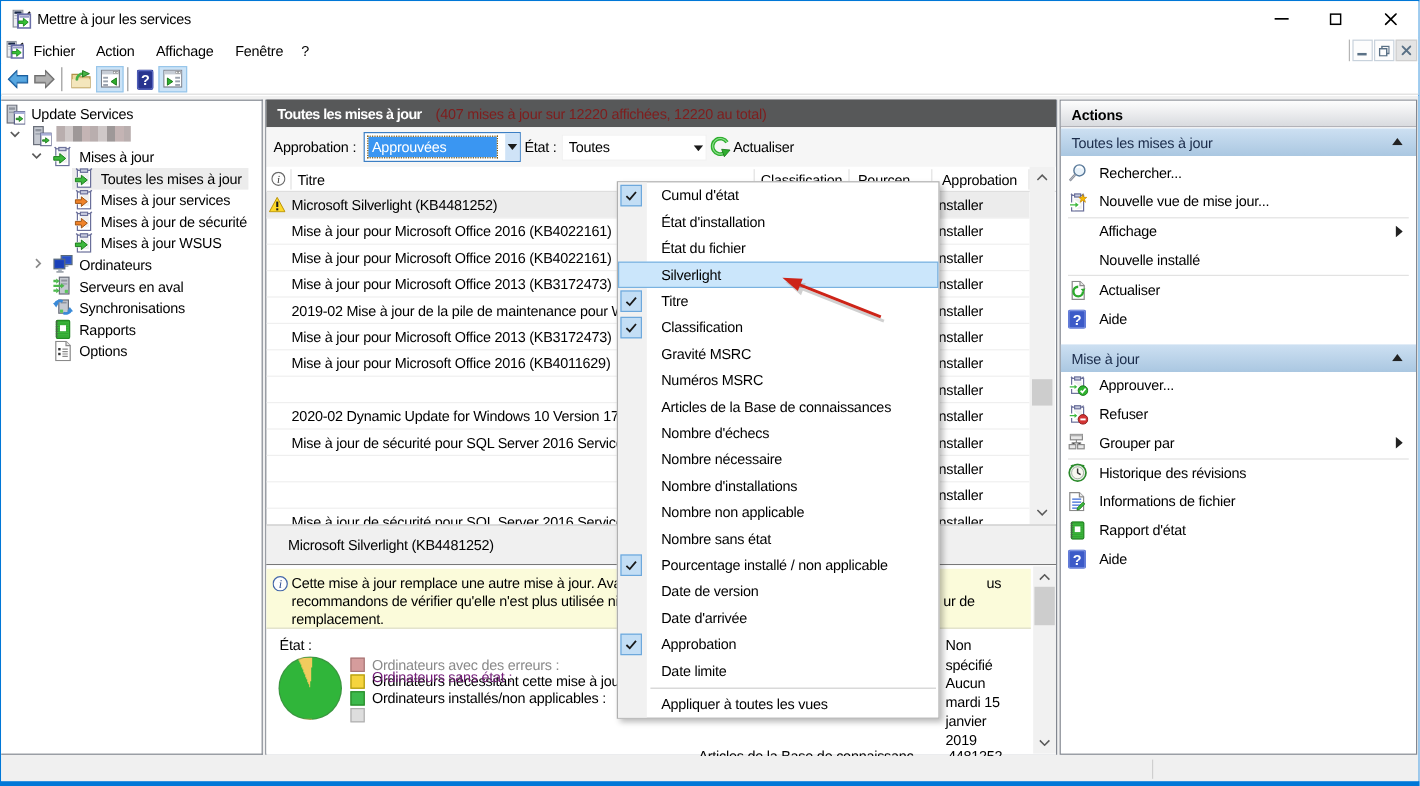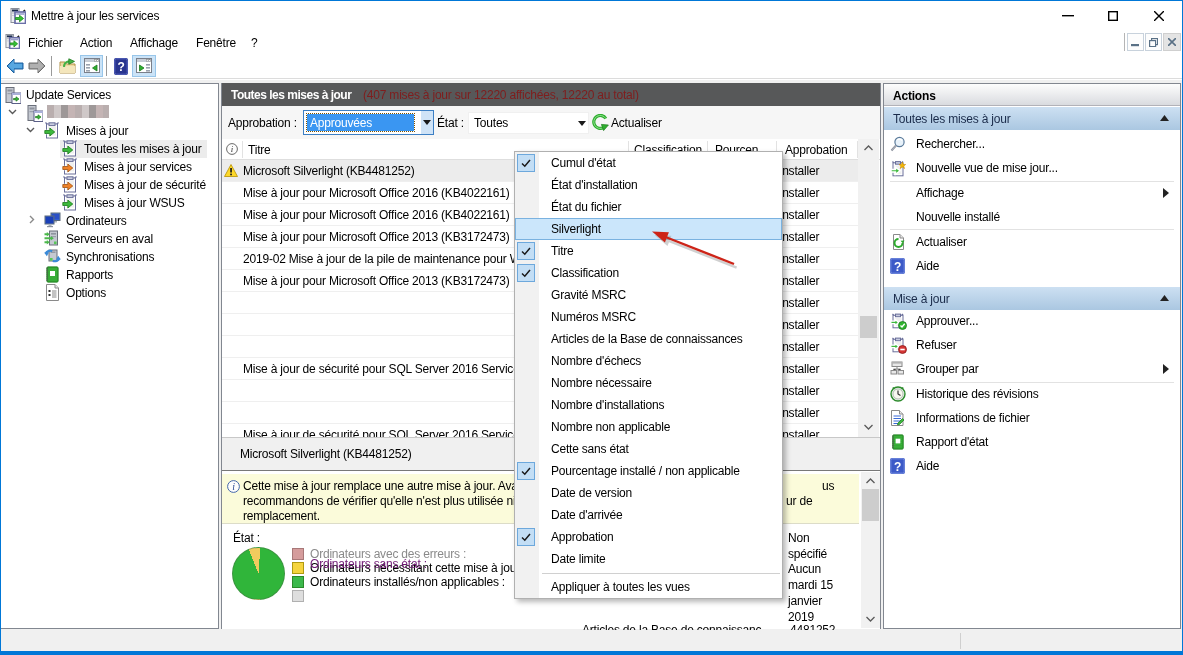--- a/index.html
+++ b/index.html
@@ -335,24 +335,26 @@
 <div class="abs" style="left:0;top:65px;width:636px;height:1px;background:#efefef"></div>
 <div class="txt" style="left:21px;top:70px">Mise à jour pour Microsoft Office 2013 (KB3172473)</div>
 <div class="txt" style="left:557px;top:70px">Installer</div>
 <div class="abs" style="left:0;top:87px;width:636px;height:1px;background:#efefef"></div>
 <div class="txt" style="left:21px;top:92px">2019-02 Mise à jour de la pile de maintenance pour Windows 10</div>
 <div class="txt" style="left:557px;top:92px">Installer</div>
 <div class="abs" style="left:0;top:109px;width:636px;height:1px;background:#efefef"></div>
 <div class="txt" style="left:21px;top:114px">Mise à jour pour Microsoft Office 2013 (KB3172473)</div>
 <div class="txt" style="left:557px;top:114px">Installer</div>
 <div class="abs" style="left:0;top:131px;width:636px;height:1px;background:#efefef"></div>
+<div class="txt" style="left:21px;top:136px">Mise à jour pour Microsoft Office 2016 (KB4011629)</div>
 <div class="txt" style="left:557px;top:136px">Installer</div>
 <div class="abs" style="left:0;top:153px;width:636px;height:1px;background:#efefef"></div>
 <div class="txt" style="left:557px;top:158px">Installer</div>
 <div class="abs" style="left:0;top:175px;width:636px;height:1px;background:#efefef"></div>
+<div class="txt" style="left:21px;top:180px">2020-02 Dynamic Update for Windows 10 Version 17</div>
 <div class="txt" style="left:557px;top:180px">Installer</div>
 <div class="abs" style="left:0;top:197px;width:636px;height:1px;background:#efefef"></div>
 <div class="txt" style="left:21px;top:202px">Mise à jour de sécurité pour SQL Server 2016 Service</div>
 <div class="txt" style="left:557px;top:202px">Installer</div>
 <div class="abs" style="left:0;top:219px;width:636px;height:1px;background:#efefef"></div>
 <div class="txt" style="left:557px;top:224px">Installer</div>
 <div class="abs" style="left:0;top:241px;width:636px;height:1px;background:#efefef"></div>
 <div class="txt" style="left:557px;top:246px">Installer</div>
 <div class="abs" style="left:0;top:263px;width:636px;height:1px;background:#efefef"></div>
 <div class="txt" style="left:21px;top:268px">Mise à jour de sécurité pour SQL Server 2016 Service</div>
@@ -577,21 +579,21 @@
     </svg>
   </div>
 <div class="txt" style="left:551px;top:266px">Classification</div>
 <div class="txt" style="left:551px;top:288px">Gravité MSRC</div>
 <div class="txt" style="left:551px;top:310px">Numéros MSRC</div>
 <div class="txt" style="left:551px;top:332px">Articles de la Base de connaissances</div>
 <div class="txt" style="left:551px;top:354px">Nombre d'échecs</div>
 <div class="txt" style="left:551px;top:376px">Nombre nécessaire</div>
 <div class="txt" style="left:551px;top:398px">Nombre d'installations</div>
 <div class="txt" style="left:551px;top:420px">Nombre non applicable</div>
-<div class="txt" style="left:551px;top:442px">Cette sans état</div>
+<div class="txt" style="left:551px;top:442px">Nombre sans état</div>
 <div class="abs" style="left:517px;top:462px;width:18px;height:18px;background:#c3def5;border:1px solid #6da8dc"></div>
 <div class="abs" style="left:521px;top:467px">
     <svg width="10" height="9" viewBox="0 0 10 9">
       <path d="M1 4.5 L3.8 7.2 L9 1" fill="none" stroke="#1a1a1a" stroke-width="1.5"></path>
     </svg>
   </div>
 <div class="txt" style="left:551px;top:464px">Pourcentage installé / non applicable</div>
 <div class="txt" style="left:551px;top:486px">Date de version</div>
 <div class="txt" style="left:551px;top:508px">Date d'arrivée</div>
 <div class="abs" style="left:517px;top:528px;width:18px;height:18px;background:#c3def5;border:1px solid #6da8dc"></div>

